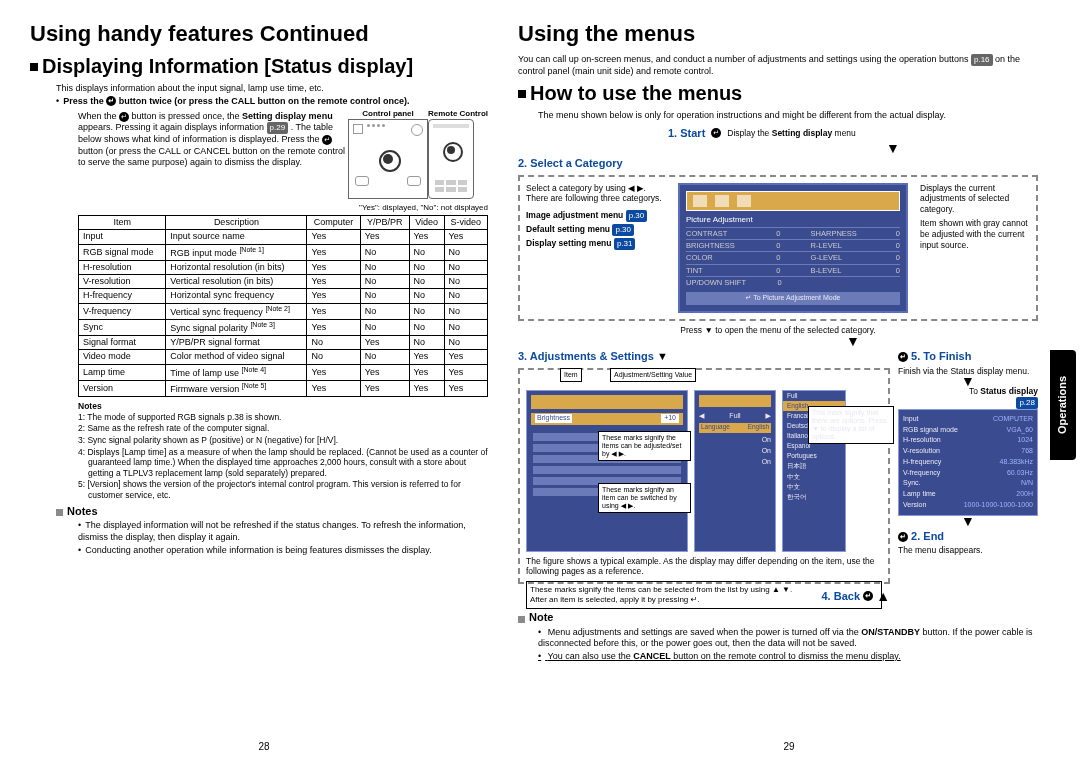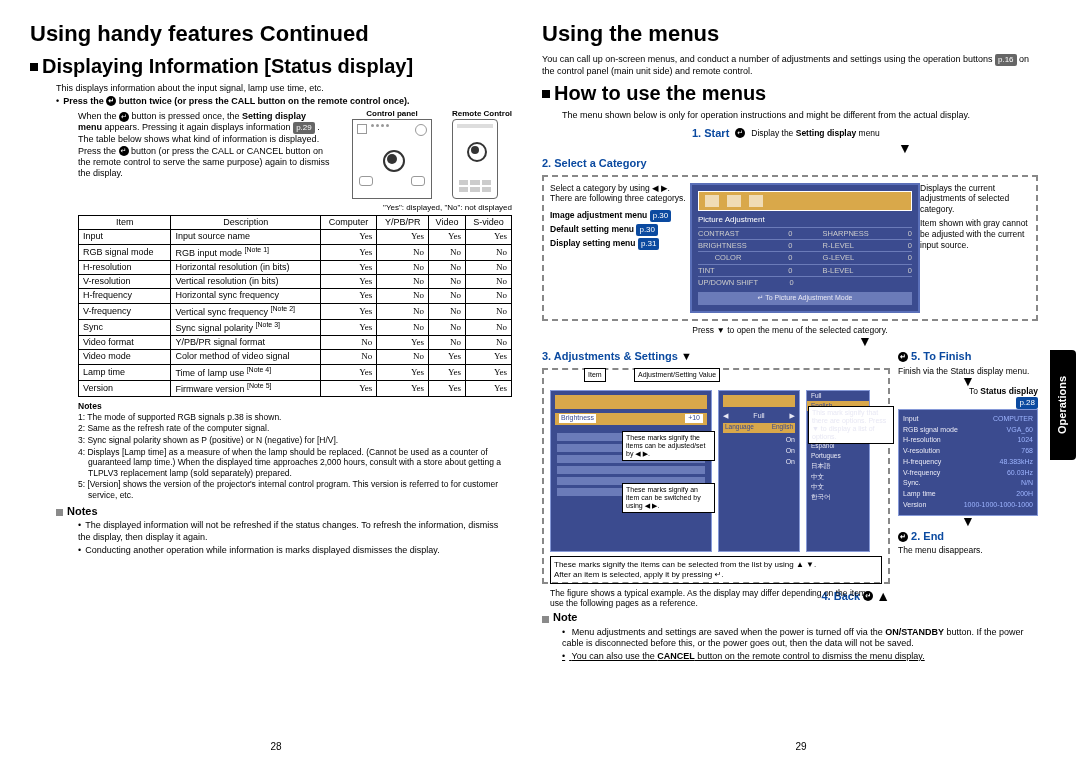--- a/index.html
+++ b/index.html
@@ -38,32 +38,32 @@
   .indent1 { margin-left: 26px; }
   .indent2 { margin-left: 48px; }
   .bullet-dot::before { content:"•"; margin-right:4px; }
   .enter-icon { display:inline-block; width:10px; height:10px; border-radius:50%; background:#000; color:#fff; font-size:7px; line-height:10px; text-align:center; vertical-align:middle; }
   .enter-icon::after { content:"↵"; }
   .page-ref { display:inline-block; background:#0b4aa0; color:#fff; font-size:8px; padding:1px 3px; border-radius:2px; vertical-align:middle; }
   .page-ref-grey { display:inline-block; background:#666; color:#fff; font-size:8px; padding:1px 3px; border-radius:2px; vertical-align:middle; }
   table.status { border-collapse: collapse; width: 100%; font-size:9px; margin-top:2px;}
   table.status th, table.status td { border:1px solid #000; padding:1px 4px; text-align:left; }
   table.status th { font-weight:normal; text-align:center; }
-  table.status td.c { text-align:right;font-family:Liberation Serif, serif; }
+  table.status td.c { text-align:left; }
   .notes-list { margin-left:48px; font-size:8.5px; }
   .notes-list div { text-indent:-10px; padding-left:10px; margin-bottom:1px;}
   .side-tab {
     position:absolute; right:-6px; top:330px; width:26px; height:110px;
     background:#000; color:#fff; font-size:11px; font-weight:bold;
     display:flex; align-items:center; justify-content:center;
     writing-mode: vertical-rl; transform: rotate(180deg);
     border-radius:4px 0 0 4px;
   }
   .page-num { text-align:center; font-size:10px; position:absolute; bottom:0; left:0; right:0; }
-  .panel-row { display:flex; gap:20px; align-items:flex-start; }
+  .panel-row { display:flex; gap:0; align-items:flex-start; }
   .panel-box { border:1px solid #666; width:78px; height:78px; position:relative; font-size:6px; color:#666;}
   .remote-box { border:1px solid #666; width:44px; height:78px; border-radius:4px; position:relative;}
   .panel-label { font-size:8px; font-weight:bold; text-align:center; }
   .dashed-box { border:2px dashed #888; padding:6px; margin:4px 0; position:relative; }
   .osd-main {
     width:230px; border:2px solid #5a6fb8; background:#3b4b8f;
     font-size:8px; color:#ccc; padding:6px; box-sizing:border-box;
     position:relative;
   }
   .osd-tabs { height:18px; background:#d9a84a; border:1px solid #fff; margin-bottom:4px; display:flex; align-items:center; gap:8px; padding:0 6px;}
@@ -205,21 +205,21 @@
             </tr>
             <tr>
               <td>Sync</td>
               <td>Sync signal polarity <sup>[Note 3]</sup></td>
               <td class="c">Yes</td>
               <td class="c">No</td>
               <td class="c">No</td>
               <td class="c">No</td>
             </tr>
             <tr>
-              <td>Video format</td>
+              <td>Signal format</td>
               <td>Y/PB/PR signal format</td>
               <td class="c">No</td>
               <td class="c">Yes</td>
               <td class="c">No</td>
               <td class="c">No</td>
             </tr>
             <tr>
               <td>Video mode</td>
               <td>Color method of video signal</td>
               <td class="c">No</td>
@@ -252,21 +252,21 @@
         <div>1: The mode of supported RGB signals p.38 is shown.</div>
         <div>2: Same as the refresh rate of the computer signal.</div>
         <div>3: Sync signal polarity shown as P (positive) or N (negative) for [H/V].</div>
         <div>4: Displays [Lamp time] as a measure of when the lamp should be replaced. (Cannot be used as a counter of guaranteed lamp time.) When the displayed time approaches 2,000 hours, consult with a store about getting a TLPLV3 replacement lamp (sold separately) prepared.</div>
         <div>5: [Version] shows the version of the projector's internal control program. This version is referred to for customer service, etc.</div>
       </div>
 
     <h3 class="indent1"><span class="grey-sq"></span><span>Notes</span></h3>
     <div class="indent2" id="notes2">
         <p class="bullet-dot">The displayed information will not be refreshed if the status changes. To refresh the information, dismiss the display, then display it again.</p>
-        <p class="bullet-dot">Conducting another operation while information is marks displayed dismisses the display.</p>
+        <p class="bullet-dot">Conducting another operation while information is being features dismisses the display.</p>
       </div>
 
     <div class="page-num">28</div>
   </div>
 
   <div class="page page-right">
     <h1>Using the menus</h1>
     <p>
       <span>You can call up on-screen menus, and conduct a number of adjustments and settings using the operation buttons </span><span class="page-ref-grey">p.16</span><span> on the control panel (main unit side) and remote control.</span>
     </p>
@@ -275,21 +275,21 @@
     <p style="margin-left:20px;">The menu shown below is only for operation instructions and might be different from the actual display.</p>
 
     <div style="display:flex; align-items:center; gap:6px; margin-left:150px;">
       <span class="step-head">1. Start</span>
       <span class="enter-icon"></span>
       <span style="font-size:8.5px;"><span>Display the </span><b>Setting display</b><span> menu</span></span>
     </div>
     <div class="arrow-down" style="margin-left:230px;">▼</div>
 
     <div class="step-head">2. Select a Category</div>
-    <div class="dashed-box" style="display:flex; gap:0;">
+    <div class="dashed-box" style="display:flex; gap:12px;">
       <div style="width:140px; font-size:8.5px;">
         <div style="white-space:pre-line;">Select a category by using ◀ ▶.
 There are following three categorys.</div>
         <div style="margin-top:6px;"><b>Image adjustment menu</b> <span class="page-ref">p.30</span></div>
         <div style="margin-top:2px;"><b>Default setting menu</b> <span class="page-ref">p.30</span></div>
         <div style="margin-top:2px;"><b>Display setting menu</b> <span class="page-ref">p.31</span></div>
       </div>
       <div class="osd-main">
         <div class="osd-tabs">
             <span></span>
@@ -304,21 +304,21 @@
               <span style="width:55px;">SHARPNESS</span>
               <span>0</span>
             </div>
             <div class="osd-row">
               <span style="width:60px;">BRIGHTNESS</span>
               <span>0</span>
               <span style="width:55px;">R-LEVEL</span>
               <span>0</span>
             </div>
             <div class="osd-row">
-              <span style="width:60px;text-align:center;">COLOR</span>
+              <span style="width:60px;">COLOR</span>
               <span>0</span>
               <span style="width:55px;">G-LEVEL</span>
               <span>0</span>
             </div>
             <div class="osd-row">
               <span style="width:60px;">TINT</span>
               <span>0</span>
               <span style="width:55px;">B-LEVEL</span>
               <span>0</span>
             </div>
@@ -388,23 +388,23 @@
                 <div style="padding: 1px 4px; font-size: 6.5px;">Deutsch</div>
                 <div style="padding: 1px 4px; font-size: 6.5px;">Italiano</div>
                 <div style="padding: 1px 4px; font-size: 6.5px;">Espanol</div>
                 <div style="padding: 1px 4px; font-size: 6.5px;">Portugues</div>
                 <div style="padding: 1px 4px; font-size: 6.5px;">日本語</div>
                 <div style="padding: 1px 4px; font-size: 6.5px;">中文</div>
                 <div style="padding: 1px 4px; font-size: 6.5px;">中文</div>
                 <div style="padding: 1px 4px; font-size: 6.5px;">한국어</div>
               </div>
           </div>
+          <div style="font-size:8.5px;margin-top:4px;">The figure shows a typical example. As the display may differ depending on the item, use the following pages as a reference.</div>
           <div style="border:1px solid #000;padding:3px;font-size:8px;margin-top:4px;white-space:pre-line;">These marks signify the items can be selected from the list by using ▲ ▼.
 After an item is selected, apply it by pressing ↵.</div>
-          <div style="font-size:8.5px;margin-top:4px;">The figure shows a typical example. As the display may differ depending on the item, use the following pages as a reference.</div>
         </div>
         <div class="step-head" style="text-align:right;"><span>4. Back</span> <span class="enter-icon"></span> <span style="color:#000;font-size:14px;vertical-align:middle;">▲</span></div>
       </div>
 
       <div style="width:140px;">
         <div class="step-head"><span class="enter-icon"></span> <span>5. To Finish</span></div>
         <div style="font-size:8.5px;">Finish via the Status display menu.</div>
         <div class="arrow-down">▼</div>
         <div style="font-size:8.5px;text-align:right;"><span>To <b>Status display</b></span></div>
         <div style="text-align:right;"><span class="page-ref">p.28</span></div>

